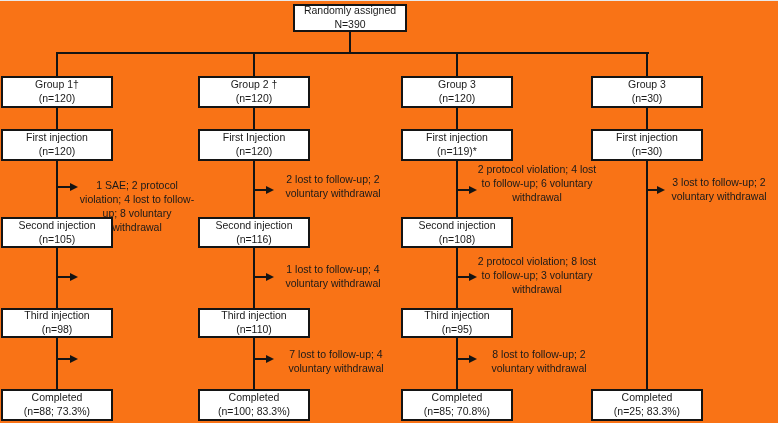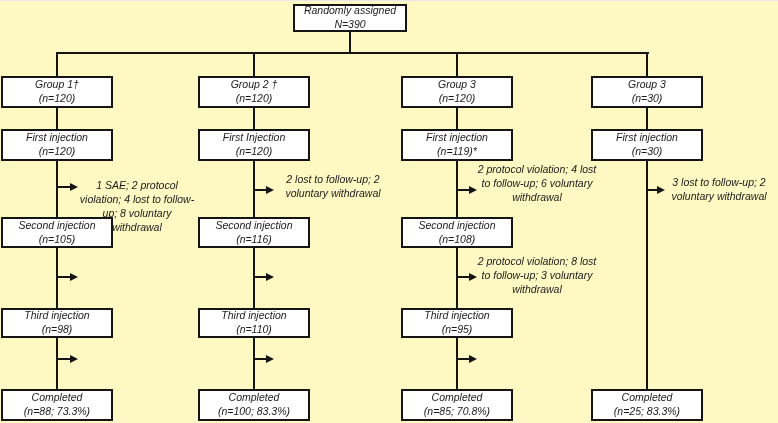--- a/index.html
+++ b/index.html
@@ -1,20 +1,20 @@
 <!DOCTYPE html>
 <html><head>
 <meta charset="utf-8">
 <style>
   * { margin:0; padding:0; box-sizing:border-box; }
   html,body { background:#ffffff; }
   .canvas {
-    position:relative; width:778px; height:423px; background:#fef9c3;
+    position:relative; width:778px; height:423px; background:#f97316;
     font-family:"Liberation Sans", sans-serif; color:#111;
-    border-top:1px solid #e9e9e9; overflow:hidden;font-style:italic;
+    border-top:1px solid #e9e9e9; overflow:hidden;
   }
   .box {
     position:absolute; background:#fff; border:2.5px solid #141414;
     display:flex; flex-direction:column; align-items:center; justify-content:center;
     text-align:center; font-size:10.5px; line-height:1.3; color:#1a1a1a;
   }
   .vline, .hline { position:absolute; background:#141414; }
   .note {
     position:absolute; font-size:10.5px; line-height:1.32; text-align:center; color:#1a1a1a;
   }
@@ -81,26 +81,28 @@
   </div>
   <div class="vline" style="left:253px;top:160px;width:2px;height:56px"></div>
   <div class="arrow" style="left:254px;top:188px;width:12px"></div>
   <div class="note" style="left:274px;top:172px;width:118px">2 lost to follow-up; 2 voluntary withdrawal</div>
   <div class="box" style="left:198px;top:216px;width:112px;height:31px">
     <div>Second injection</div>
     <div>(n=116)</div>
   </div>
   <div class="vline" style="left:253px;top:247px;width:2px;height:60px"></div>
   <div class="arrow" style="left:254px;top:275px;width:12px"></div>
+  <div class="note" style="left:274px;top:262px;width:118px">1 lost to follow-up; 4 voluntary withdrawal</div>
   <div class="box" style="left:198px;top:307px;width:112px;height:30px">
     <div>Third injection</div>
     <div>(n=110)</div>
   </div>
   <div class="vline" style="left:253px;top:337px;width:2px;height:51px"></div>
   <div class="arrow" style="left:254px;top:357px;width:12px"></div>
+  <div class="note" style="left:274px;top:347px;width:124px">7 lost to follow-up; 4 voluntary withdrawal</div>
   <div class="box" style="left:198px;top:388px;width:112px;height:32px">
     <div>Completed</div>
     <div>(n=100; 83.3%)</div>
   </div>
 
   <div class="box" style="left:401px;top:75px;width:112px;height:32px">
     <div>Group 3</div>
     <div>(n=120)</div>
   </div>
   <div class="vline" style="left:456px;top:107px;width:2px;height:21px"></div>
@@ -117,20 +119,21 @@
   </div>
   <div class="vline" style="left:456px;top:247px;width:2px;height:60px"></div>
   <div class="arrow" style="left:457px;top:275px;width:12px"></div>
   <div class="note" style="left:477px;top:254px;width:120px">2 protocol violation; 8 lost to follow-up; 3 voluntary withdrawal</div>
   <div class="box" style="left:401px;top:307px;width:112px;height:30px">
     <div>Third injection</div>
     <div>(n=95)</div>
   </div>
   <div class="vline" style="left:456px;top:337px;width:2px;height:51px"></div>
   <div class="arrow" style="left:457px;top:357px;width:12px"></div>
+  <div class="note" style="left:477px;top:347px;width:124px">8 lost to follow-up; 2 voluntary withdrawal</div>
   <div class="box" style="left:401px;top:388px;width:112px;height:32px">
     <div>Completed</div>
     <div>(n=85; 70.8%)</div>
   </div>
 
   <div class="box" style="left:591px;top:75px;width:112px;height:32px">
     <div>Group 3</div>
     <div>(n=30)</div>
   </div>
   <div class="vline" style="left:646px;top:107px;width:2px;height:21px"></div>

